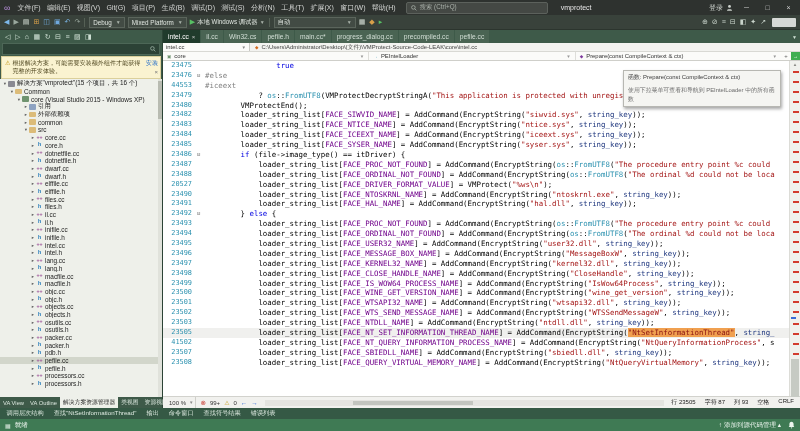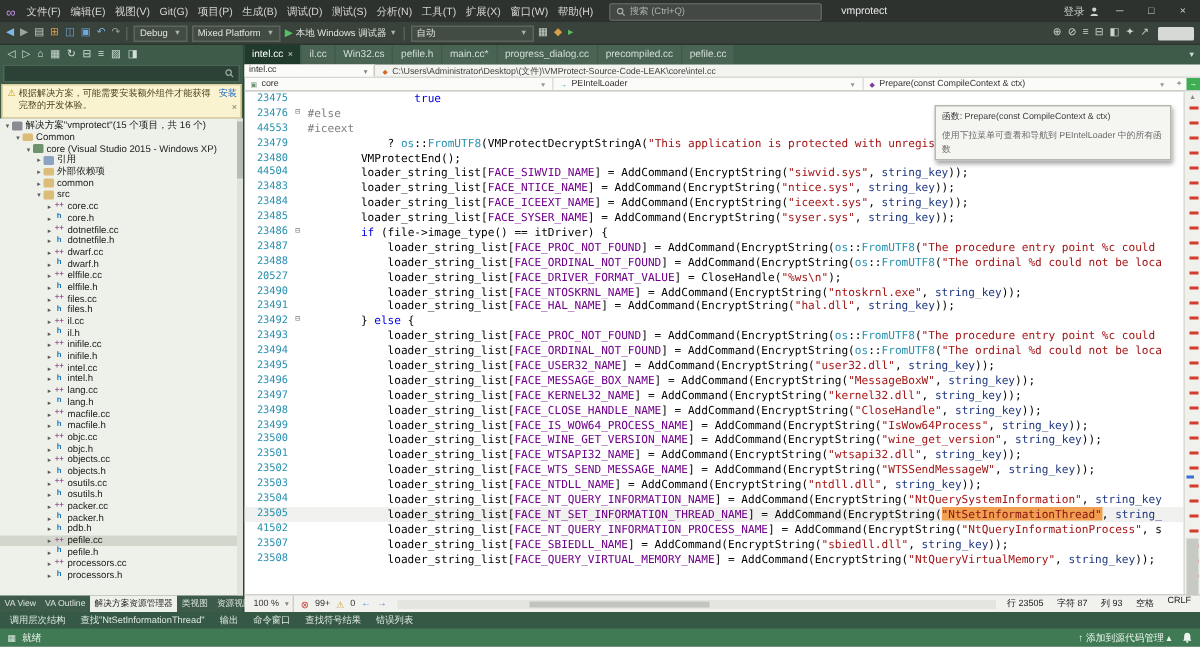--- a/index.html
+++ b/index.html
@@ -500,43 +500,42 @@
         <span id="va-go">→</span>
       </div>
 
       <div id="codewrap">
         <div id="code">
             <div class="cl"><span class="ln">23475</span><span class="mg"></span><span class="ct"><span class="sg-n">                </span><span class="sg-k">true</span></span></div>
             <div class="cl"><span class="ln">23476</span><span class="mg">⊟</span><span class="ct"><span class="sg-p">#else</span></span></div>
             <div class="cl"><span class="ln">44553</span><span class="mg"></span><span class="ct"><span class="sg-p">#iceext</span></span></div>
             <div class="cl"><span class="ln">23479</span><span class="mg"></span><span class="ct"><span class="sg-n">            ? </span><span class="sg-t">os</span><span class="sg-n">::</span><span class="sg-t">FromUTF8</span><span class="sg-n">(VMProtectDecryptStringA(</span><span class="sg-s">"This application is protected with unregistered version of VMProtect."</span><span class="sg-n">)).c_s</span></span></div>
             <div class="cl"><span class="ln">23480</span><span class="mg"></span><span class="ct"><span class="sg-n">        VMProtectEnd();</span></span></div>
-            <div class="cl"><span class="ln">44504</span><span class="mg"></span><span class="ct"><span class="sg-n">        loader_string_list[</span><span class="sg-m">FACE_SIWVID_NAME</span><span class="sg-n">] = AddCommand(EncryptString(</span><span class="sg-s">"siwvid.sys"</span><span class="sg-n">, </span><span class="sg-v">string_key</span><span class="sg-n">));</span></span></div>
+            <div class="cl"><span class="ln">23482</span><span class="mg"></span><span class="ct"><span class="sg-n">        loader_string_list[</span><span class="sg-m">FACE_SIWVID_NAME</span><span class="sg-n">] = AddCommand(EncryptString(</span><span class="sg-s">"siwvid.sys"</span><span class="sg-n">, </span><span class="sg-v">string_key</span><span class="sg-n">));</span></span></div>
             <div class="cl"><span class="ln">23483</span><span class="mg"></span><span class="ct"><span class="sg-n">        loader_string_list[</span><span class="sg-m">FACE_NTICE_NAME</span><span class="sg-n">] = AddCommand(EncryptString(</span><span class="sg-s">"ntice.sys"</span><span class="sg-n">, </span><span class="sg-v">string_key</span><span class="sg-n">));</span></span></div>
             <div class="cl"><span class="ln">23484</span><span class="mg"></span><span class="ct"><span class="sg-n">        loader_string_list[</span><span class="sg-m">FACE_ICEEXT_NAME</span><span class="sg-n">] = AddCommand(EncryptString(</span><span class="sg-s">"iceext.sys"</span><span class="sg-n">, </span><span class="sg-v">string_key</span><span class="sg-n">));</span></span></div>
             <div class="cl"><span class="ln">23485</span><span class="mg"></span><span class="ct"><span class="sg-n">        loader_string_list[</span><span class="sg-m">FACE_SYSER_NAME</span><span class="sg-n">] = AddCommand(EncryptString(</span><span class="sg-s">"syser.sys"</span><span class="sg-n">, </span><span class="sg-v">string_key</span><span class="sg-n">));</span></span></div>
             <div class="cl"><span class="ln">23486</span><span class="mg">⊟</span><span class="ct"><span class="sg-n">        </span><span class="sg-k">if</span><span class="sg-n"> (file-&gt;image_type() == itDriver) {</span></span></div>
             <div class="cl"><span class="ln">23487</span><span class="mg"></span><span class="ct"><span class="sg-n">            loader_string_list[</span><span class="sg-m">FACE_PROC_NOT_FOUND</span><span class="sg-n">] = AddCommand(EncryptString(</span><span class="sg-t">os</span><span class="sg-n">::</span><span class="sg-t">FromUTF8</span><span class="sg-n">(</span><span class="sg-s">"The procedure entry point %c could</span></span></div>
             <div class="cl"><span class="ln">23488</span><span class="mg"></span><span class="ct"><span class="sg-n">            loader_string_list[</span><span class="sg-m">FACE_ORDINAL_NOT_FOUND</span><span class="sg-n">] = AddCommand(EncryptString(</span><span class="sg-t">os</span><span class="sg-n">::</span><span class="sg-t">FromUTF8</span><span class="sg-n">(</span><span class="sg-s">"The ordinal %d could not be loca</span></span></div>
-            <div class="cl"><span class="ln">20527</span><span class="mg"></span><span class="ct"><span class="sg-n">            loader_string_list[</span><span class="sg-m">FACE_DRIVER_FORMAT_VALUE</span><span class="sg-n">] = CloseHandle(</span><span class="sg-s">"%ws\n"</span><span class="sg-n">);</span></span></div>
+            <div class="cl"><span class="ln">20527</span><span class="mg"></span><span class="ct"><span class="sg-n">            loader_string_list[</span><span class="sg-m">FACE_DRIVER_FORMAT_VALUE</span><span class="sg-n">] = VMProtect(</span><span class="sg-s">"%ws\n"</span><span class="sg-n">);</span></span></div>
             <div class="cl"><span class="ln">23490</span><span class="mg"></span><span class="ct"><span class="sg-n">            loader_string_list[</span><span class="sg-m">FACE_NTOSKRNL_NAME</span><span class="sg-n">] = AddCommand(EncryptString(</span><span class="sg-s">"ntoskrnl.exe"</span><span class="sg-n">, </span><span class="sg-v">string_key</span><span class="sg-n">));</span></span></div>
             <div class="cl"><span class="ln">23491</span><span class="mg"></span><span class="ct"><span class="sg-n">            loader_string_list[</span><span class="sg-m">FACE_HAL_NAME</span><span class="sg-n">] = AddCommand(EncryptString(</span><span class="sg-s">"hal.dll"</span><span class="sg-n">, </span><span class="sg-v">string_key</span><span class="sg-n">));</span></span></div>
             <div class="cl"><span class="ln">23492</span><span class="mg">⊟</span><span class="ct"><span class="sg-n">        } </span><span class="sg-k">else</span><span class="sg-n"> {</span></span></div>
             <div class="cl"><span class="ln">23493</span><span class="mg"></span><span class="ct"><span class="sg-n">            loader_string_list[</span><span class="sg-m">FACE_PROC_NOT_FOUND</span><span class="sg-n">] = AddCommand(EncryptString(</span><span class="sg-t">os</span><span class="sg-n">::</span><span class="sg-t">FromUTF8</span><span class="sg-n">(</span><span class="sg-s">"The procedure entry point %c could</span></span></div>
             <div class="cl"><span class="ln">23494</span><span class="mg"></span><span class="ct"><span class="sg-n">            loader_string_list[</span><span class="sg-m">FACE_ORDINAL_NOT_FOUND</span><span class="sg-n">] = AddCommand(EncryptString(</span><span class="sg-t">os</span><span class="sg-n">::</span><span class="sg-t">FromUTF8</span><span class="sg-n">(</span><span class="sg-s">"The ordinal %d could not be loca</span></span></div>
             <div class="cl"><span class="ln">23495</span><span class="mg"></span><span class="ct"><span class="sg-n">            loader_string_list[</span><span class="sg-m">FACE_USER32_NAME</span><span class="sg-n">] = AddCommand(EncryptString(</span><span class="sg-s">"user32.dll"</span><span class="sg-n">, </span><span class="sg-v">string_key</span><span class="sg-n">));</span></span></div>
             <div class="cl"><span class="ln">23496</span><span class="mg"></span><span class="ct"><span class="sg-n">            loader_string_list[</span><span class="sg-m">FACE_MESSAGE_BOX_NAME</span><span class="sg-n">] = AddCommand(EncryptString(</span><span class="sg-s">"MessageBoxW"</span><span class="sg-n">, </span><span class="sg-v">string_key</span><span class="sg-n">));</span></span></div>
             <div class="cl"><span class="ln">23497</span><span class="mg"></span><span class="ct"><span class="sg-n">            loader_string_list[</span><span class="sg-m">FACE_KERNEL32_NAME</span><span class="sg-n">] = AddCommand(EncryptString(</span><span class="sg-s">"kernel32.dll"</span><span class="sg-n">, </span><span class="sg-v">string_key</span><span class="sg-n">));</span></span></div>
             <div class="cl"><span class="ln">23498</span><span class="mg"></span><span class="ct"><span class="sg-n">            loader_string_list[</span><span class="sg-m">FACE_CLOSE_HANDLE_NAME</span><span class="sg-n">] = AddCommand(EncryptString(</span><span class="sg-s">"CloseHandle"</span><span class="sg-n">, </span><span class="sg-v">string_key</span><span class="sg-n">));</span></span></div>
             <div class="cl"><span class="ln">23499</span><span class="mg"></span><span class="ct"><span class="sg-n">            loader_string_list[</span><span class="sg-m">FACE_IS_WOW64_PROCESS_NAME</span><span class="sg-n">] = AddCommand(EncryptString(</span><span class="sg-s">"IsWow64Process"</span><span class="sg-n">, </span><span class="sg-v">string_key</span><span class="sg-n">));</span></span></div>
             <div class="cl"><span class="ln">23500</span><span class="mg"></span><span class="ct"><span class="sg-n">            loader_string_list[</span><span class="sg-m">FACE_WINE_GET_VERSION_NAME</span><span class="sg-n">] = AddCommand(EncryptString(</span><span class="sg-s">"wine_get_version"</span><span class="sg-n">, </span><span class="sg-v">string_key</span><span class="sg-n">));</span></span></div>
             <div class="cl"><span class="ln">23501</span><span class="mg"></span><span class="ct"><span class="sg-n">            loader_string_list[</span><span class="sg-m">FACE_WTSAPI32_NAME</span><span class="sg-n">] = AddCommand(EncryptString(</span><span class="sg-s">"wtsapi32.dll"</span><span class="sg-n">, </span><span class="sg-v">string_key</span><span class="sg-n">));</span></span></div>
             <div class="cl"><span class="ln">23502</span><span class="mg"></span><span class="ct"><span class="sg-n">            loader_string_list[</span><span class="sg-m">FACE_WTS_SEND_MESSAGE_NAME</span><span class="sg-n">] = AddCommand(EncryptString(</span><span class="sg-s">"WTSSendMessageW"</span><span class="sg-n">, </span><span class="sg-v">string_key</span><span class="sg-n">));</span></span></div>
             <div class="cl"><span class="ln">23503</span><span class="mg"></span><span class="ct"><span class="sg-n">            loader_string_list[</span><span class="sg-m">FACE_NTDLL_NAME</span><span class="sg-n">] = AddCommand(EncryptString(</span><span class="sg-s">"ntdll.dll"</span><span class="sg-n">, </span><span class="sg-v">string_key</span><span class="sg-n">));</span></span></div>
-            <div class="cl"><span class="ln">23504</span><span class="mg"></span><span class="ct"><span class="sg-n">            loader_string_list[</span><span class="sg-m">FACE_NT_QUERY_INFORMATION_NAME</span><span class="sg-n">] = AddCommand(EncryptString(</span><span class="sg-s">"NtQuerySystemInformation"</span><span class="sg-n">, </span><span class="sg-v">string_key</span></span></div>
             <div class="cl cur"><span class="ln">23505</span><span class="mg"></span><span class="ct"><span class="sg-n">            loader_string_list[</span><span class="sg-m">FACE_NT_SET_INFORMATION_THREAD_NAME</span><span class="sg-n">] = AddCommand(EncryptString(</span><span class="sg-hl">"NtSetInformationThread"</span><span class="sg-n">, </span><span class="sg-v">string_</span></span></div>
             <div class="cl"><span class="ln">41502</span><span class="mg"></span><span class="ct"><span class="sg-n">            loader_string_list[</span><span class="sg-m">FACE_NT_QUERY_INFORMATION_PROCESS_NAME</span><span class="sg-n">] = AddCommand(EncryptString(</span><span class="sg-s">"NtQueryInformationProcess"</span><span class="sg-n">, s</span></span></div>
             <div class="cl"><span class="ln">23507</span><span class="mg"></span><span class="ct"><span class="sg-n">            loader_string_list[</span><span class="sg-m">FACE_SBIEDLL_NAME</span><span class="sg-n">] = AddCommand(EncryptString(</span><span class="sg-s">"sbiedll.dll"</span><span class="sg-n">, </span><span class="sg-v">string_key</span><span class="sg-n">));</span></span></div>
             <div class="cl"><span class="ln">23508</span><span class="mg"></span><span class="ct"><span class="sg-n">            loader_string_list[</span><span class="sg-m">FACE_QUERY_VIRTUAL_MEMORY_NAME</span><span class="sg-n">] = AddCommand(EncryptString(</span><span class="sg-s">"NtQueryVirtualMemory"</span><span class="sg-n">, </span><span class="sg-v">string_key</span><span class="sg-n">));</span></span></div>
           </div>
         <div id="vscroll">
           <span class="uparr">▲</span>
         <i class="mark red" style="top: 10px;"></i>
             <i class="mark red" style="top: 20px;"></i>
             <i class="mark red" style="top: 30px;"></i>

